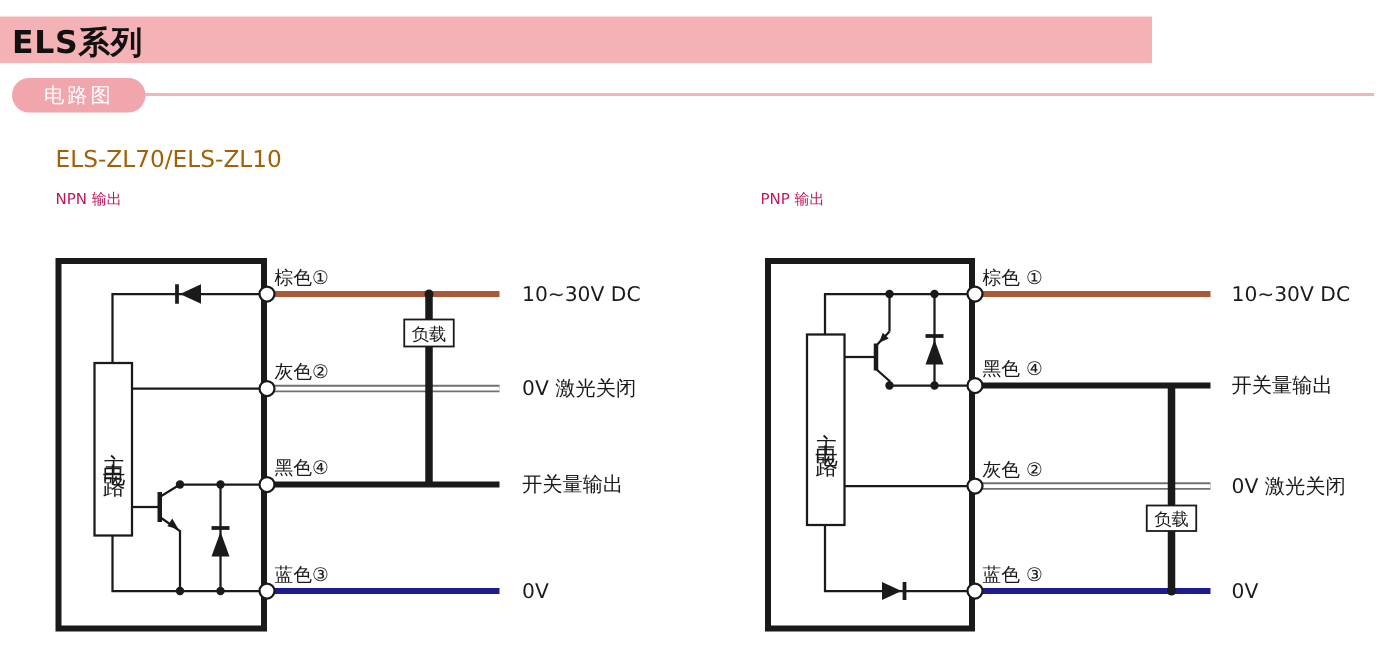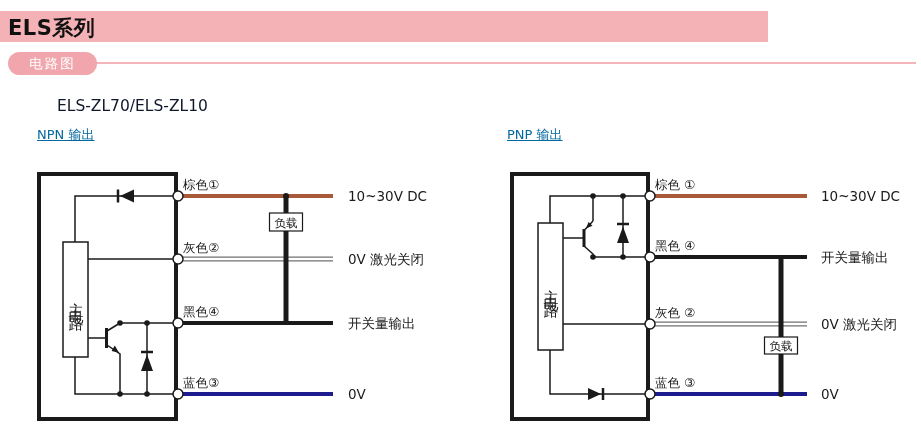--- a/index.html
+++ b/index.html
@@ -7,22 +7,22 @@
   #page{position:relative;width:921px;height:436px;background:#fff;overflow:hidden;}
 
   .header-bar{position:absolute;left:0;top:11px;width:768px;height:31px;background:#f4b1b6;}
   .header-title{position:absolute;left:8px;top:3px;font-size:21px;font-weight:bold;color:#111;letter-spacing:0.5px;}
 
   .section-divider{position:absolute;left:20px;top:62px;width:896px;height:2px;background:#f3b5b9;}
   .section-pill{position:absolute;left:8px;top:52px;width:89px;height:23px;background:#f0a6ac;border-radius:12px;
                 display:flex;align-items:center;justify-content:center;}
   .section-pill span{color:#fff;font-size:13.5px;letter-spacing:2px;}
 
-  .subtitle{position:absolute;left:37px;top:97px;font-size:15.5px;color:#0f172a;margin-left:20px;}
-  .diagram-title{position:absolute;top:126px;font-size:13px;color:#0369a1;text-decoration:underline;}
+  .subtitle{position:absolute;left:37px;top:97px;font-size:15.5px;color:#a16207;}
+  .diagram-title{position:absolute;top:126px;font-size:10px;color:#be185d;}
   .diagram-title.npn{left:37px;}
   .diagram-title.pnp{left:507px;text-align:center;}
 
   .main-circuit-label{position:absolute;width:25px;display:flex;align-items:center;justify-content:center;
     writing-mode:vertical-rl;text-orientation:upright;font-size:15px;letter-spacing:7px;color:#1a1a1a;}
   .main-circuit-label.npn{left:63px;top:244px;height:112px;}
   .main-circuit-label.pnp{left:538px;top:225px;height:124px;}
 
   svg{position:absolute;left:0;top:0;}
   svg text{font-family:"DejaVu Sans","Liberation Sans",sans-serif;fill:#1a1a1a;}

